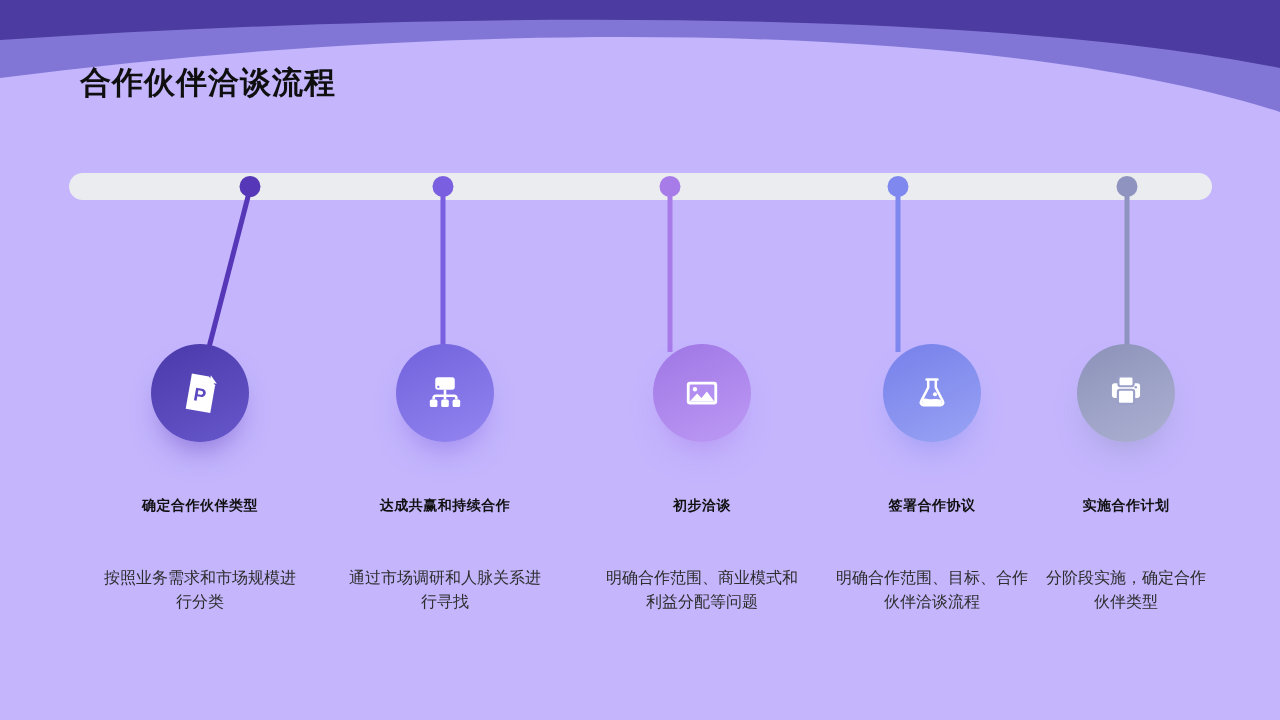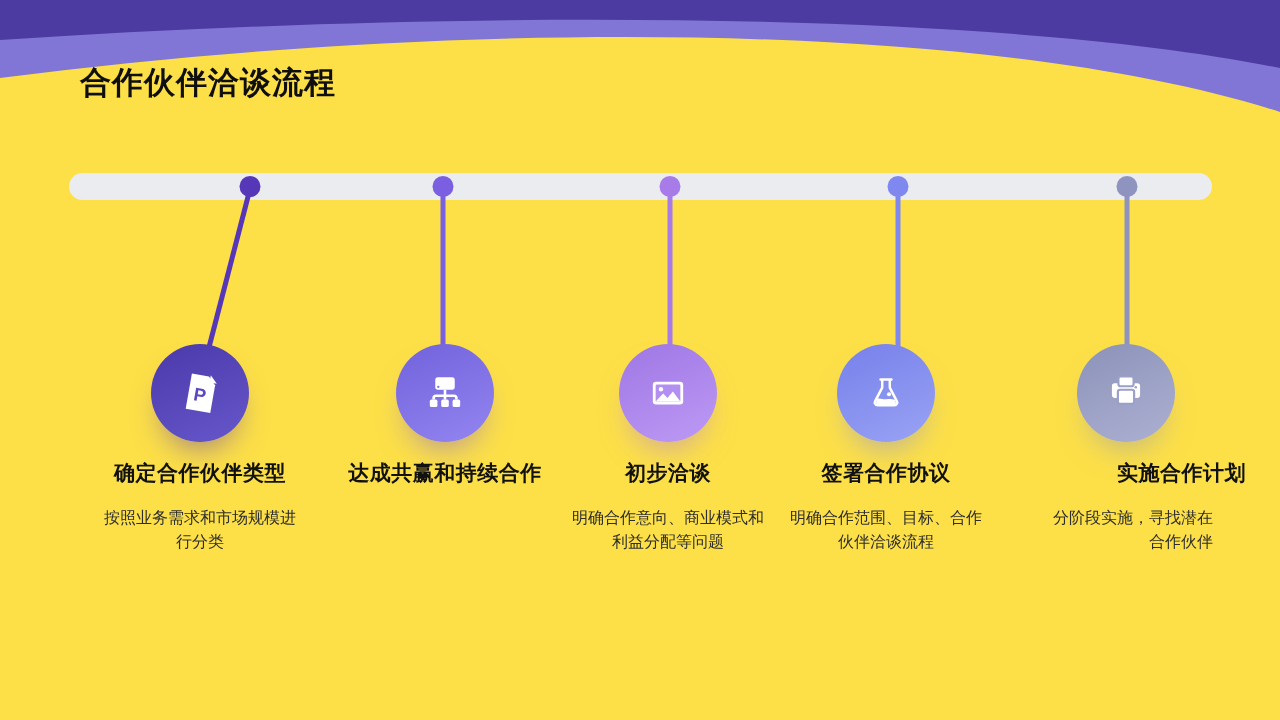--- a/index.html
+++ b/index.html
@@ -1,55 +1,55 @@
 <!DOCTYPE html>
 <html><head>
 <meta charset="utf-8">
 <style>
   html,body{margin:0;padding:0;background:#ffffff;}
   .slide{
-    position:relative;width:1280px;height:720px;overflow:hidden;background:#fde047;
+    position:relative;width:1280px;height:720px;overflow:hidden;background:#c4b5fd;
     font-family:"Liberation Sans","DejaVu Sans",sans-serif;
   }
   
   .header-wave{position:absolute;top:0;left:0;width:1280px;height:130px;display:block;}
   
   .page-title{
     position:absolute;left:80px;top:62px;margin:0;
     font-size:31px;font-weight:800;color:#0f0f0f;letter-spacing:1px;
   }
   
   .timeline-bar{
     position:absolute;left:69px;top:173px;width:1143px;height:27px;
     border-radius:14px;background:#ebecef;
   }
   
   .connectors{position:absolute;top:0;left:0;width:1280px;height:720px;pointer-events:none;}
   
   .step{position:absolute;top:344px;width:240px;text-align:center;}
   .step.s1{left:80px;}
   .step.s2{left:325px;}
-  .step.s3{left:548px;font-family:Liberation Serif, serif;}
-  .step.s4{left:766px;}
-  .step.s5{left:1006px;text-align:right;}
+  .step.s3{left:582px;}
+  .step.s4{left:812px;}
+  .step.s5{left:1006px;}
   .bubble{
     width:98px;height:98px;border-radius:50%;margin:0 auto;
     background:linear-gradient(155deg,var(--ga),var(--gb));
     display:flex;align-items:center;justify-content:center;
   }
   .bubble svg{display:block;}
   .accent-fill{fill:var(--detail);}
   .accent-stroke{stroke:var(--detail);fill:#ffffff;}
   .accent-text{fill:var(--detail);font-family:"Liberation Sans","DejaVu Sans",sans-serif;}
   .step-title{
-    margin-top:20px;font-size:21px;line-height:22px;font-weight:800;color:#111111;
+    margin-top:52px;font-size:14px;line-height:22px;font-weight:800;color:#111111;
     letter-spacing:0.5px;
   }
   .step-desc{
-    margin:22px auto 0 auto;width:204px;font-size:16px;line-height:24px;color:#2e2e2e;
+    margin:50px auto 0 auto;width:204px;font-size:16px;line-height:24px;color:#2e2e2e;
   }
   .step.s5 .step-desc{width:174px;}
 </style>
 </head>
 <body>
 
 <div class="slide">
 
   <svg class="header-wave" viewBox="0 0 1280 130" aria-hidden="true">
     <path d="M0 0 H1280 V112 C 1000 22, 480 16, 0 78 Z" fill="#8176d6"></path>
@@ -92,33 +92,34 @@
       <svg width="52" height="52" viewBox="0 0 48 48">
         <rect x="15" y="9.5" width="18" height="11.5" rx="2.5" fill="#ffffff"></rect>
         <circle class="accent-fill" cx="17.8" cy="18.3" r="1.1"></circle>
         <path fill="none" stroke="#ffffff" stroke-width="2.4" stroke-linejoin="round" d="M24 21 V26.5 M13.5 30 V28.7 Q13.5 26.5 15.7 26.5 H32.3 Q34.5 26.5 34.5 28.7 V30 M24 26.5 V30"></path>
         <rect x="10" y="30" width="7" height="7" rx="1.5" fill="#ffffff"></rect>
         <rect x="20.5" y="30" width="7" height="7" rx="1.5" fill="#ffffff"></rect>
         <rect x="31" y="30" width="7" height="7" rx="1.5" fill="#ffffff"></rect>
       </svg>
     </div>
     <div class="step-title">达成共赢和持续合作</div>
+    <div class="step-desc">通过市场调研和人脉关系进行寻找</div>
   </div>
 
   <div class="step s3" style="--ga: #9f76e4; --gb: #bd9af5; --detail: #b28ff0;">
     <div class="bubble" style="box-shadow: rgba(167, 124, 233, 0.55) 0px 18px 30px -12px;">
       <svg width="52" height="52" viewBox="0 0 48 48">
         <rect x="10" y="13.5" width="28" height="21" rx="3" fill="#ffffff"></rect>
         <rect class="accent-fill" x="12.6" y="16.1" width="22.8" height="15.8" rx="1.2"></rect>
         <circle cx="17.5" cy="20.5" r="2" fill="#ffffff"></circle>
         <path fill="#ffffff" d="M12.6 31.9 L19.5 24.5 L23.5 28.5 L28.5 22.5 L35.4 31.9 Z"></path>
       </svg>
     </div>
     <div class="step-title">初步洽谈</div>
-    <div class="step-desc">明确合作意向、商业模式和利益分配等问题</div>
+    <div class="step-desc">明确合作范围、商业模式和利益分配等问题</div>
   </div>
 
   <div class="step s4" style="--ga: #7680ea; --gb: #99a3f4; --detail: #8c95f0;">
     <div class="bubble" style="box-shadow: rgba(127, 136, 239, 0.55) 0px 18px 30px -12px;">
       <svg width="52" height="52" viewBox="0 0 48 48">
         <path fill="none" stroke="#ffffff" stroke-width="2.3" stroke-linejoin="round" d="M20.5 11.5 V19 L14 31.5 a2.6 2.6 0 0 0 2.3 3.9 H31.7 a2.6 2.6 0 0 0 2.3 -3.9 L27.5 19 V11.5"></path>
         <path stroke="#ffffff" stroke-width="2.3" stroke-linecap="round" d="M19 11.5 H29"></path>
         <path fill="#ffffff" d="M15.6 29.6 C18.5 28.2 21 30.3 24 29.8 C27 29.3 29.5 29.2 31.9 30.2 L33 32.3 A1.9 1.9 0 0 1 31.3 34.7 H16.7 A1.9 1.9 0 0 1 15 32.3 Z"></path>
         <circle cx="26.8" cy="25.2" r="1.9" fill="#ffffff"></circle>
       </svg>
@@ -130,16 +131,16 @@
   <div class="step s5" style="--ga: #8c91b8; --gb: #acb1d3; --detail: #9ba0c8;">
     <div class="bubble" style="box-shadow: rgba(142, 147, 191, 0.55) 0px 18px 30px -12px;">
       <svg width="52" height="52" viewBox="0 0 48 48">
         <rect x="11" y="15" width="26" height="13.5" rx="2.6" fill="#ffffff"></rect>
         <rect class="accent-stroke" x="17" y="8.8" width="14" height="9" rx="2.2" stroke-width="2"></rect>
         <circle class="accent-fill" cx="33" cy="18.7" r="1.2"></circle>
         <rect class="accent-stroke" x="16.5" y="21" width="15" height="13" rx="2" stroke-width="2"></rect>
       </svg>
     </div>
     <div class="step-title">实施合作计划</div>
-    <div class="step-desc">分阶段实施，寻找潜在合作伙伴</div>
+    <div class="step-desc">分阶段实施，确定合作伙伴类型</div>
   </div>
 
 </div>
 
 </body></html>

